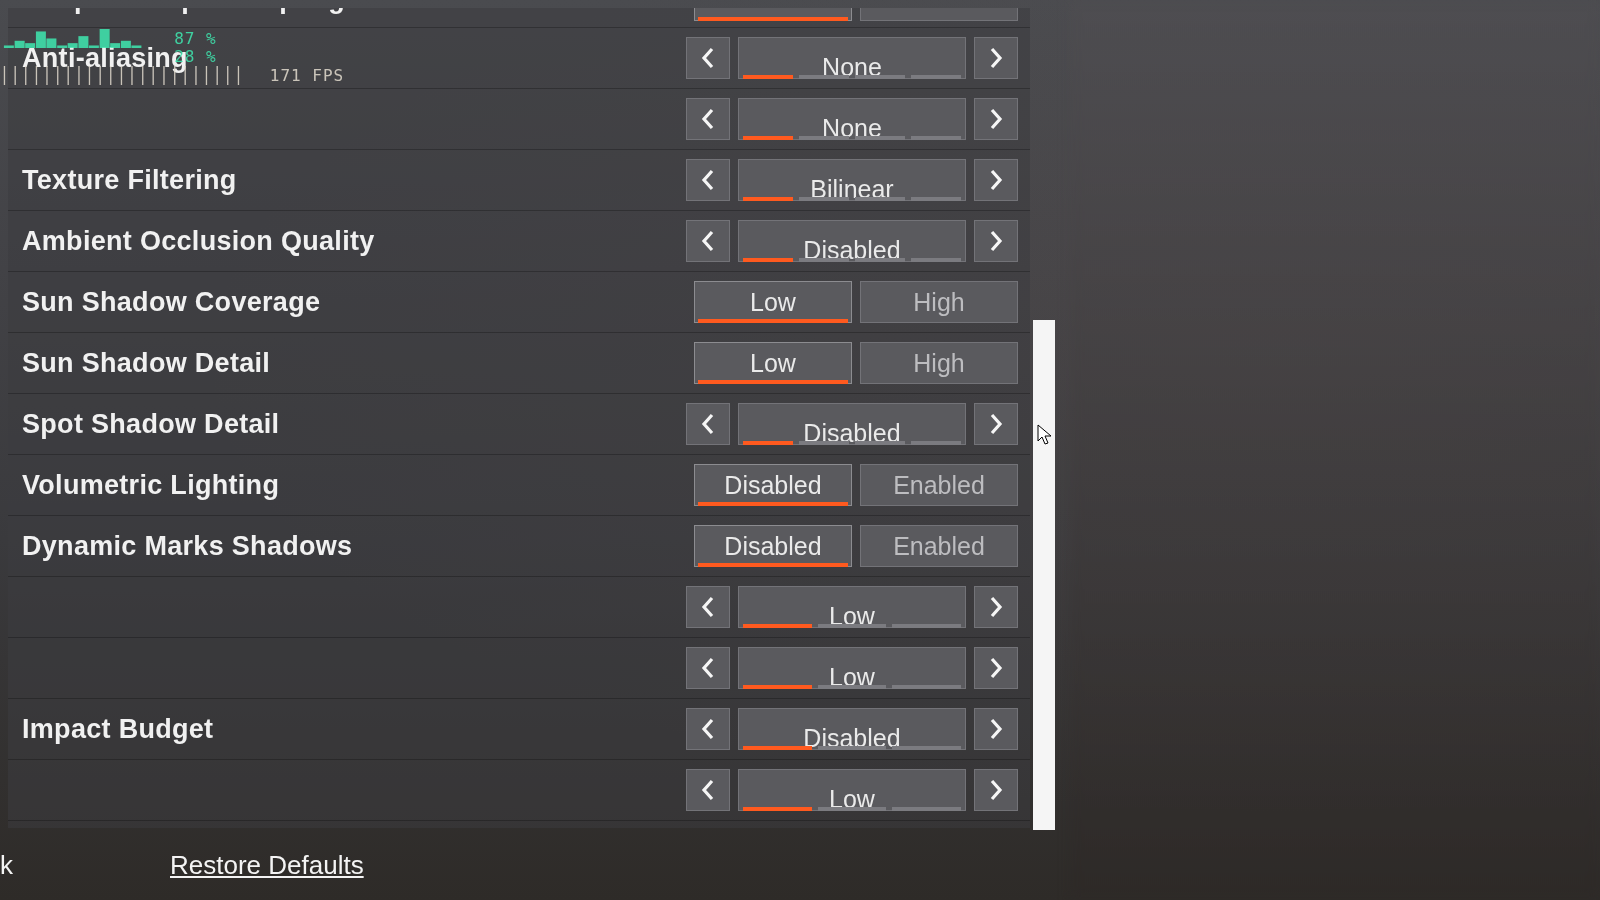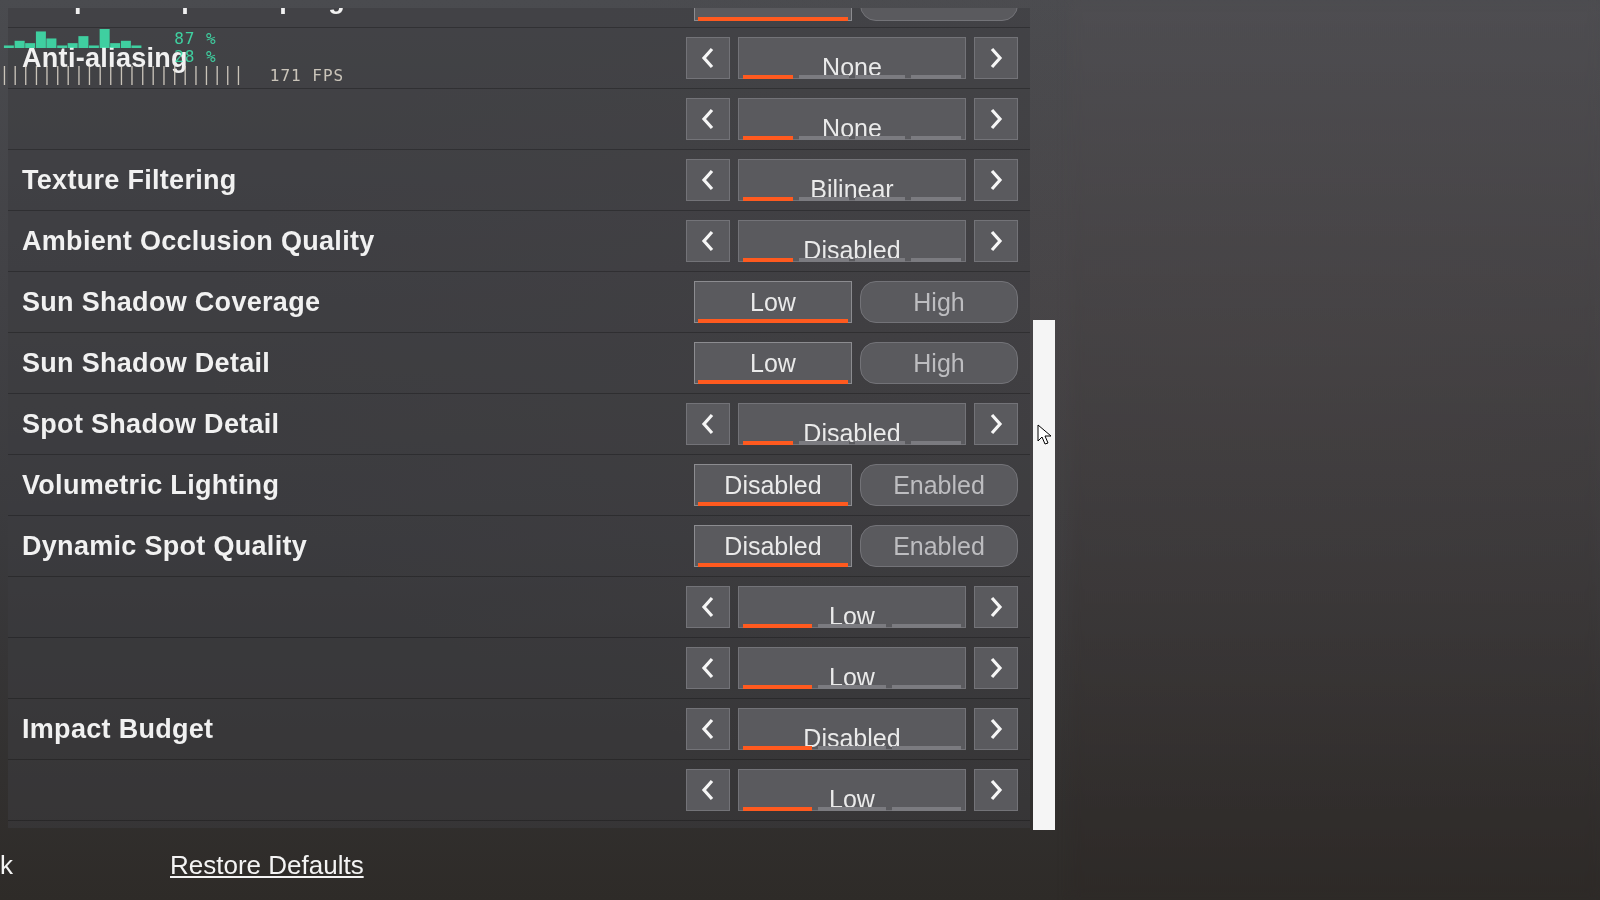--- a/index.html
+++ b/index.html
@@ -147,21 +147,21 @@
 
   
   .tog { width: 158px; cursor: pointer; position:relative; }
   .tog.active { border-color:#8c8c90; }
   .tog.active::after {
     content:"";
     position:absolute;
     left:3px; right:3px; bottom:-1px; height:4px;
     background:#ff5a1f;
   }
-  .tog:not(.active) { color:#bdbdc0;border-radius:16px; }
+  .tog:not(.active) { color:#bdbdc0; }
 
   
   .perf {
     position:absolute;
     left: 4px; top: 30px;
     font-family: monospace;
     font-size: 16px;
     color: #3fe8b0;
     line-height: 1.15;
     letter-spacing: 1px;
@@ -338,21 +338,21 @@
 
       <div class="row">
         <div class="label">Volumetric Lighting</div>
         <div class="control-zone">
           <div class="box tog active">Disabled</div>
           <div class="box tog">Enabled</div>
         </div>
       </div>
 
       <div class="row">
-        <div class="label">Dynamic Spot Quality</div>
+        <div class="label">Dynamic Marks Shadows</div>
         <div class="control-zone">
           <div class="box tog active">Disabled</div>
           <div class="box tog">Enabled</div>
         </div>
       </div>
 
       <div class="row">
         <div class="control-zone">
           <div class="box arrow-btn">
               <svg viewBox="0 0 14 22">

